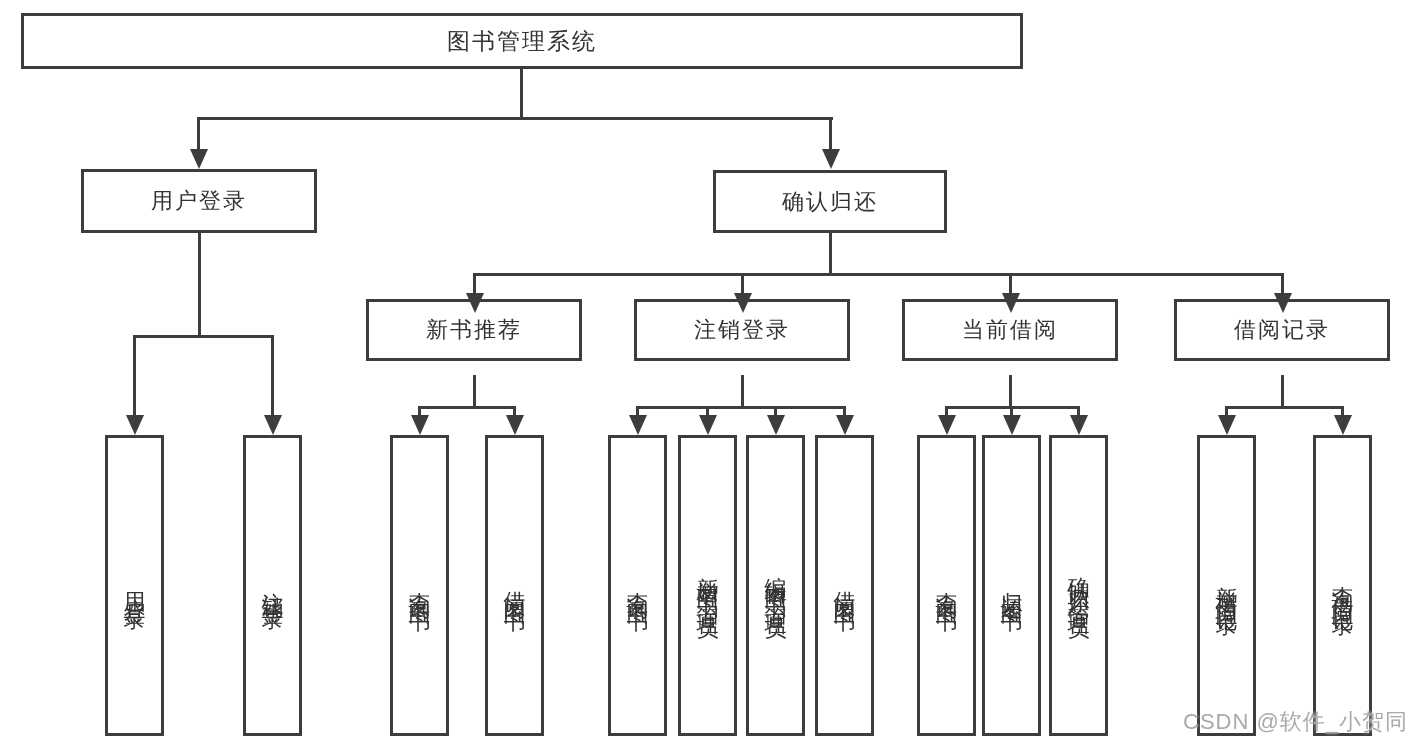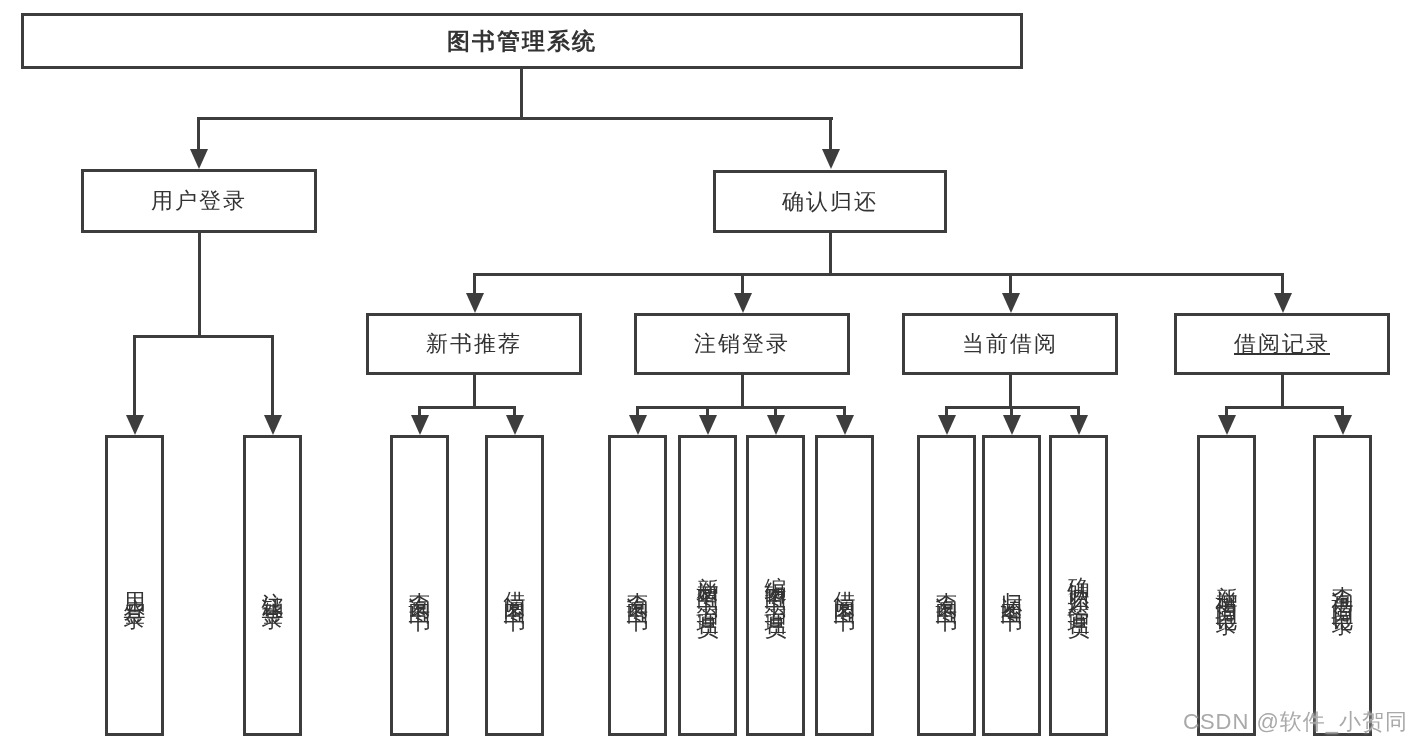--- a/index.html
+++ b/index.html
@@ -21,28 +21,28 @@
     position:absolute;
     box-sizing:border-box;
     border:3px solid var(--line);
     background:#fff;
     display:flex;align-items:center;justify-content:center;
     color:var(--text);
     font-size:22px;
     letter-spacing:2px;
     white-space:nowrap;
   }
-  .root-node{left:21px;top:13px;width:1002px;height:56px;font-size:23px;font-weight:bold;}
+  .root-node{left:21px;top:13px;width:1002px;height:56px;font-size:23px;}
   .l2-login{left:81px;top:169px;width:236px;height:64px;}
   .l2-mgmt{left:713px;top:170px;width:234px;height:63px;}
-  .l3{top:313px;width:216px;height:62px;}
+  .l3{top:299px;width:216px;height:62px;}
   .l3-recommend{left:366px;}
   .l3-borrowing{left:634px;}
   .l3-current{left:902px;}
-  .l3-records{left:1174px;text-decoration:underline;}
+  .l3-records{left:1174px;}
   .leaf{top:435px;width:59px;height:301px;}
   .leaf .vtext{
     writing-mode:vertical-rl;
     text-orientation:mixed;
     font-size:22px;
     line-height:1.1;
     letter-spacing:6px;
     color:var(--text);
   }
   

